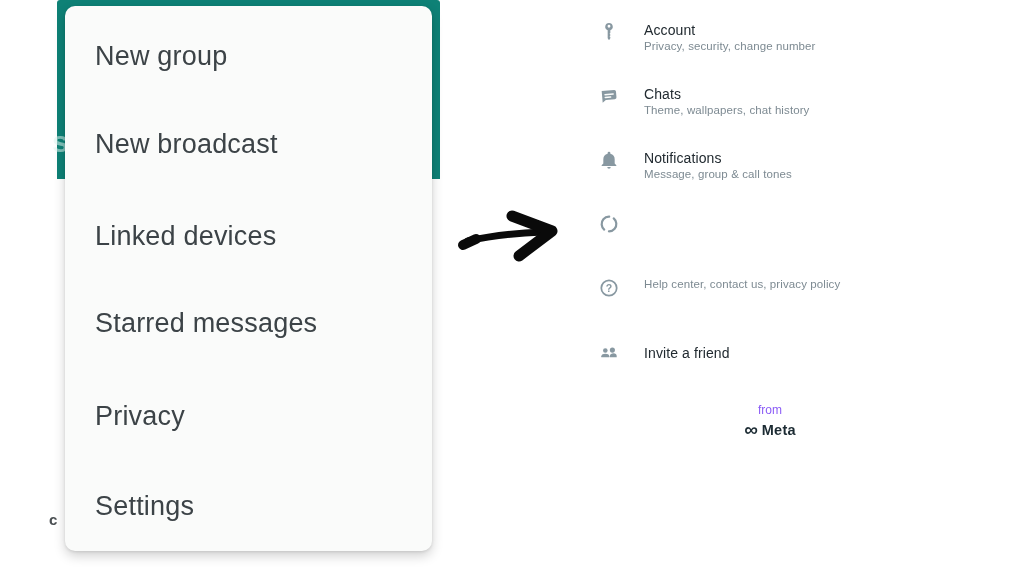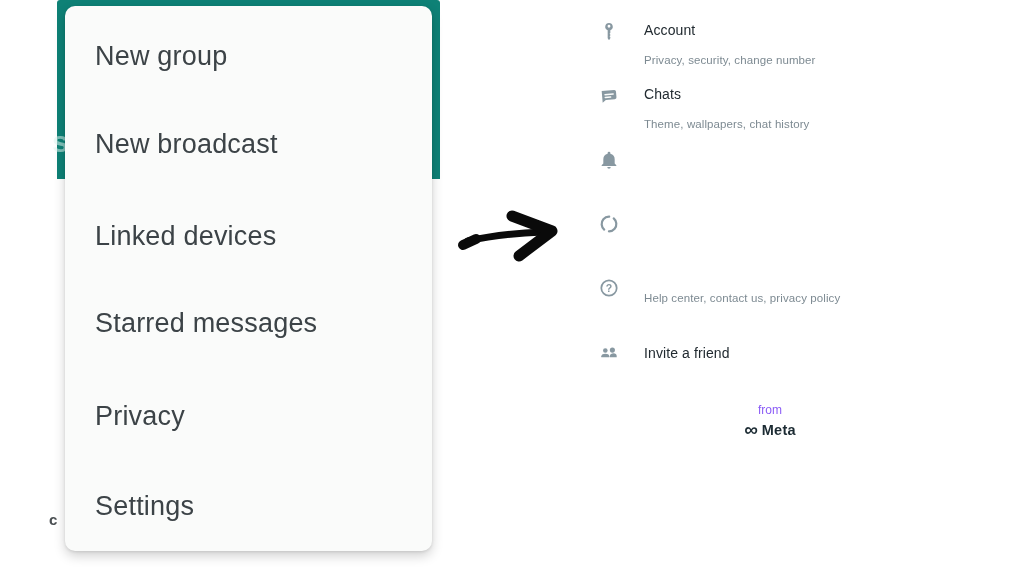--- a/index.html
+++ b/index.html
@@ -47,21 +47,21 @@
     display:flex; align-items:flex-start; cursor:pointer;
   }
   .sicon { width:24px; height:24px; flex:0 0 24px; margin-top:0px; color:#8898a1; }
   .sicon svg { width:22px; height:22px; display:block; }
   .stext { margin-left:22px; display:flex; flex-direction:column; }
   .stitle {
     font-size:14px; line-height:18px; font-weight:500; color:#212a30;
     letter-spacing:0.1px;
   }
   .ssub {
-    font-size:11.5px; line-height:15px; color:#7d8a92; margin-top:14px;
+    font-size:11.5px; line-height:15px; color:#7d8a92; margin-top:0;
     letter-spacing:0.1px;
   }
   .ssub:empty { display:none; }
   .srow-invite .stitle { line-height:22px; }
 
   
   .meta-footer {
     position:absolute; left:580px; top:403px; width:380px;
     text-align:center; z-index:2;
   }
@@ -127,20 +127,24 @@
         <span class="ssub">Theme, wallpapers, chat history</span>
       </span>
     </div>
 
     <div class="srow" style="top:149px">
       <span class="sicon">
         <svg viewBox="0 0 24 24">
             <path fill="currentColor" d="M12 21.6a1.9 1.9 0 0 0 1.9-1.9h-3.8a1.9 1.9 0 0 0 1.9 1.9zm6.2-5.7v-4.7a6.2 6.2 0 0 0-4.7-6V4.4a1.5 1.5 0 0 0-3 0v.8a6.2 6.2 0 0 0-4.7 6v4.7L4 17.7v.9h16v-.9z"></path>
           </svg>
       </span>
+      <span class="stext">
+        <span class="stitle">Notifications</span>
+        <span class="ssub">Message, group &amp; call tones</span>
+      </span>
     </div>
 
     <div class="srow" style="top:213px">
       <span class="sicon">
         <svg viewBox="0 0 24 24">
             <circle cx="12" cy="12" r="8" fill="none" stroke="currentColor" stroke-width="2.4" stroke-dasharray="19.5 5.6 19.5 5.6" stroke-linecap="round" transform="rotate(-50 12 12)"></circle>
           </svg>
       </span>
     </div>
 

